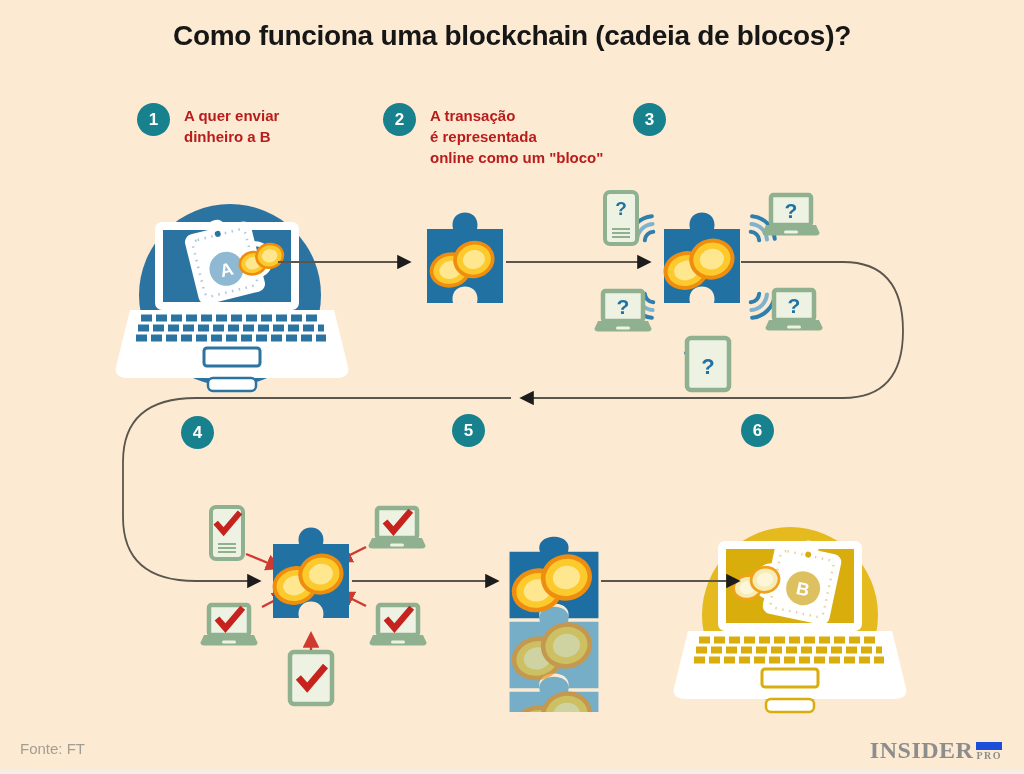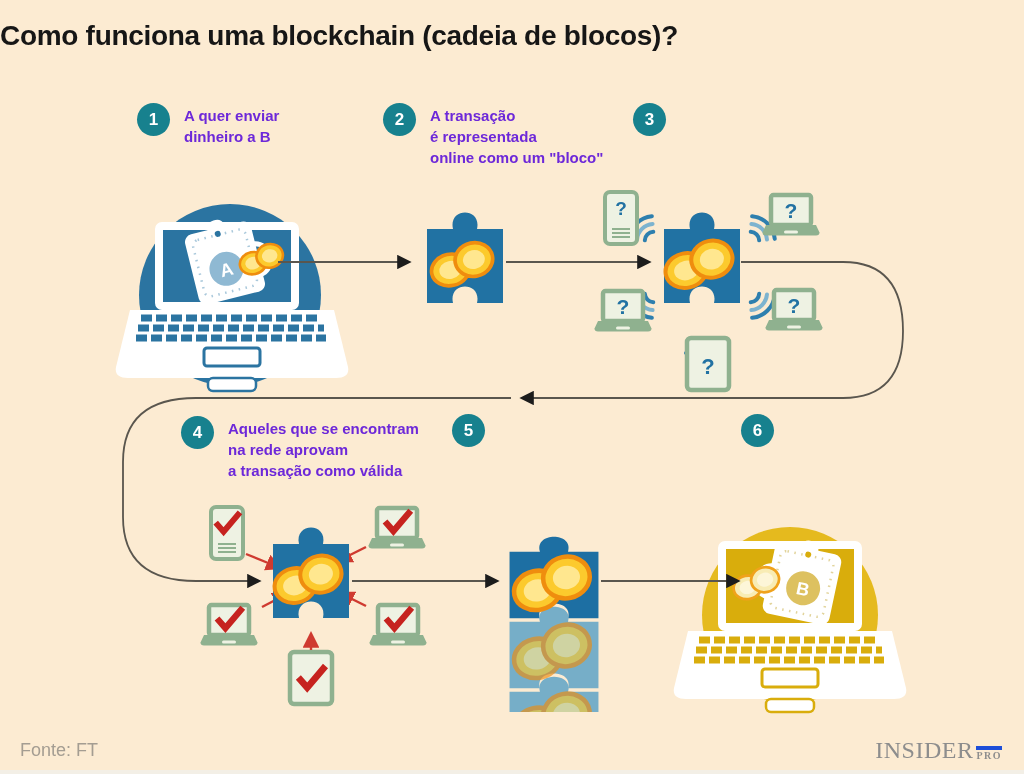--- a/index.html
+++ b/index.html
@@ -3,44 +3,44 @@
 <meta charset="utf-8">
 <style>
   html,body{margin:0;padding:0;}
   body{font-family:"Liberation Sans",sans-serif;}
   .canvas{
     position:relative;width:1024px;height:774px;
     background:#fcebd2;overflow:hidden;
   }
   .title{
     position:absolute;left:0;top:20px;width:1024px;
-    text-align:left;font-size:28px;font-weight:700;color:#161616;
+    text-align:center;font-size:28px;font-weight:700;color:#161616;
     letter-spacing:-0.3px;
   }
   .step{position:absolute;display:flex;gap:14px;align-items:flex-start;}
   .badge{
     width:33px;height:33px;border-radius:50%;background:#17818e;
     color:#ffffff;font-size:17px;font-weight:700;
     display:flex;align-items:center;justify-content:center;flex:0 0 auto;
   }
   .step-text{
     white-space:pre-line;font-size:15px;line-height:21px;
-    font-weight:700;color:#6d28d9;padding-top:2px;
+    font-weight:700;color:#b91c1c;padding-top:2px;
   }
   .art{position:absolute;left:0;top:0;}
   .footer-source{
-    position:absolute;left:20px;top:740px;font-size:18px;color:#a49d92;
+    position:absolute;left:20px;top:740px;font-size:15px;color:#a49d92;
   }
   .brand{
     position:absolute;right:22px;top:738px;display:flex;align-items:flex-end;
     color:#8d8d8d;font-family:"Liberation Serif",serif;
   }
-  .brand-main{font-size:24px;font-weight:400;letter-spacing:0.5px;line-height:1;}
+  .brand-main{font-size:24px;font-weight:700;letter-spacing:0.5px;line-height:1;}
   .brand-pro{
-    margin-left:3px;margin-bottom:1px;border-top:4px solid #1d4ed8;
+    margin-left:3px;margin-bottom:1px;border-top:8px solid #1d4ed8;
     font-size:10px;font-weight:700;letter-spacing:1.5px;padding-top:1px;line-height:1;text-align:right;
   }
   .bottom-strip{position:absolute;left:0;top:770px;width:1024px;height:4px;background:#f3efe6;}
 </style>
 </head>
 <body>
 
 <div class="canvas">
 
   <div class="title">Como funciona uma blockchain (cadeia de blocos)?</div>
@@ -54,23 +54,20 @@
     <div class="badge">2</div>
     <div class="step-text">A transação
 é representada
 online como um "bloco"</div>
   </div>
   <div class="step" style="left:633px;top:103px;width:280px;">
     <div class="badge">3</div>
   </div>
   <div class="step" style="left:181px;top:416px;width:280px;">
     <div class="badge">4</div>
-    <div class="step-text">Aqueles que se encontram
-na rede aprovam
-a transação como válida</div>
   </div>
   <div class="step" style="left:452px;top:414px;width:270px;">
     <div class="badge">5</div>
   </div>
   <div class="step" style="left:741px;top:414px;width:220px;">
     <div class="badge">6</div>
   </div>
 
   <svg class="art" width="1024" height="774" viewBox="0 0 1024 774">
     <defs>

